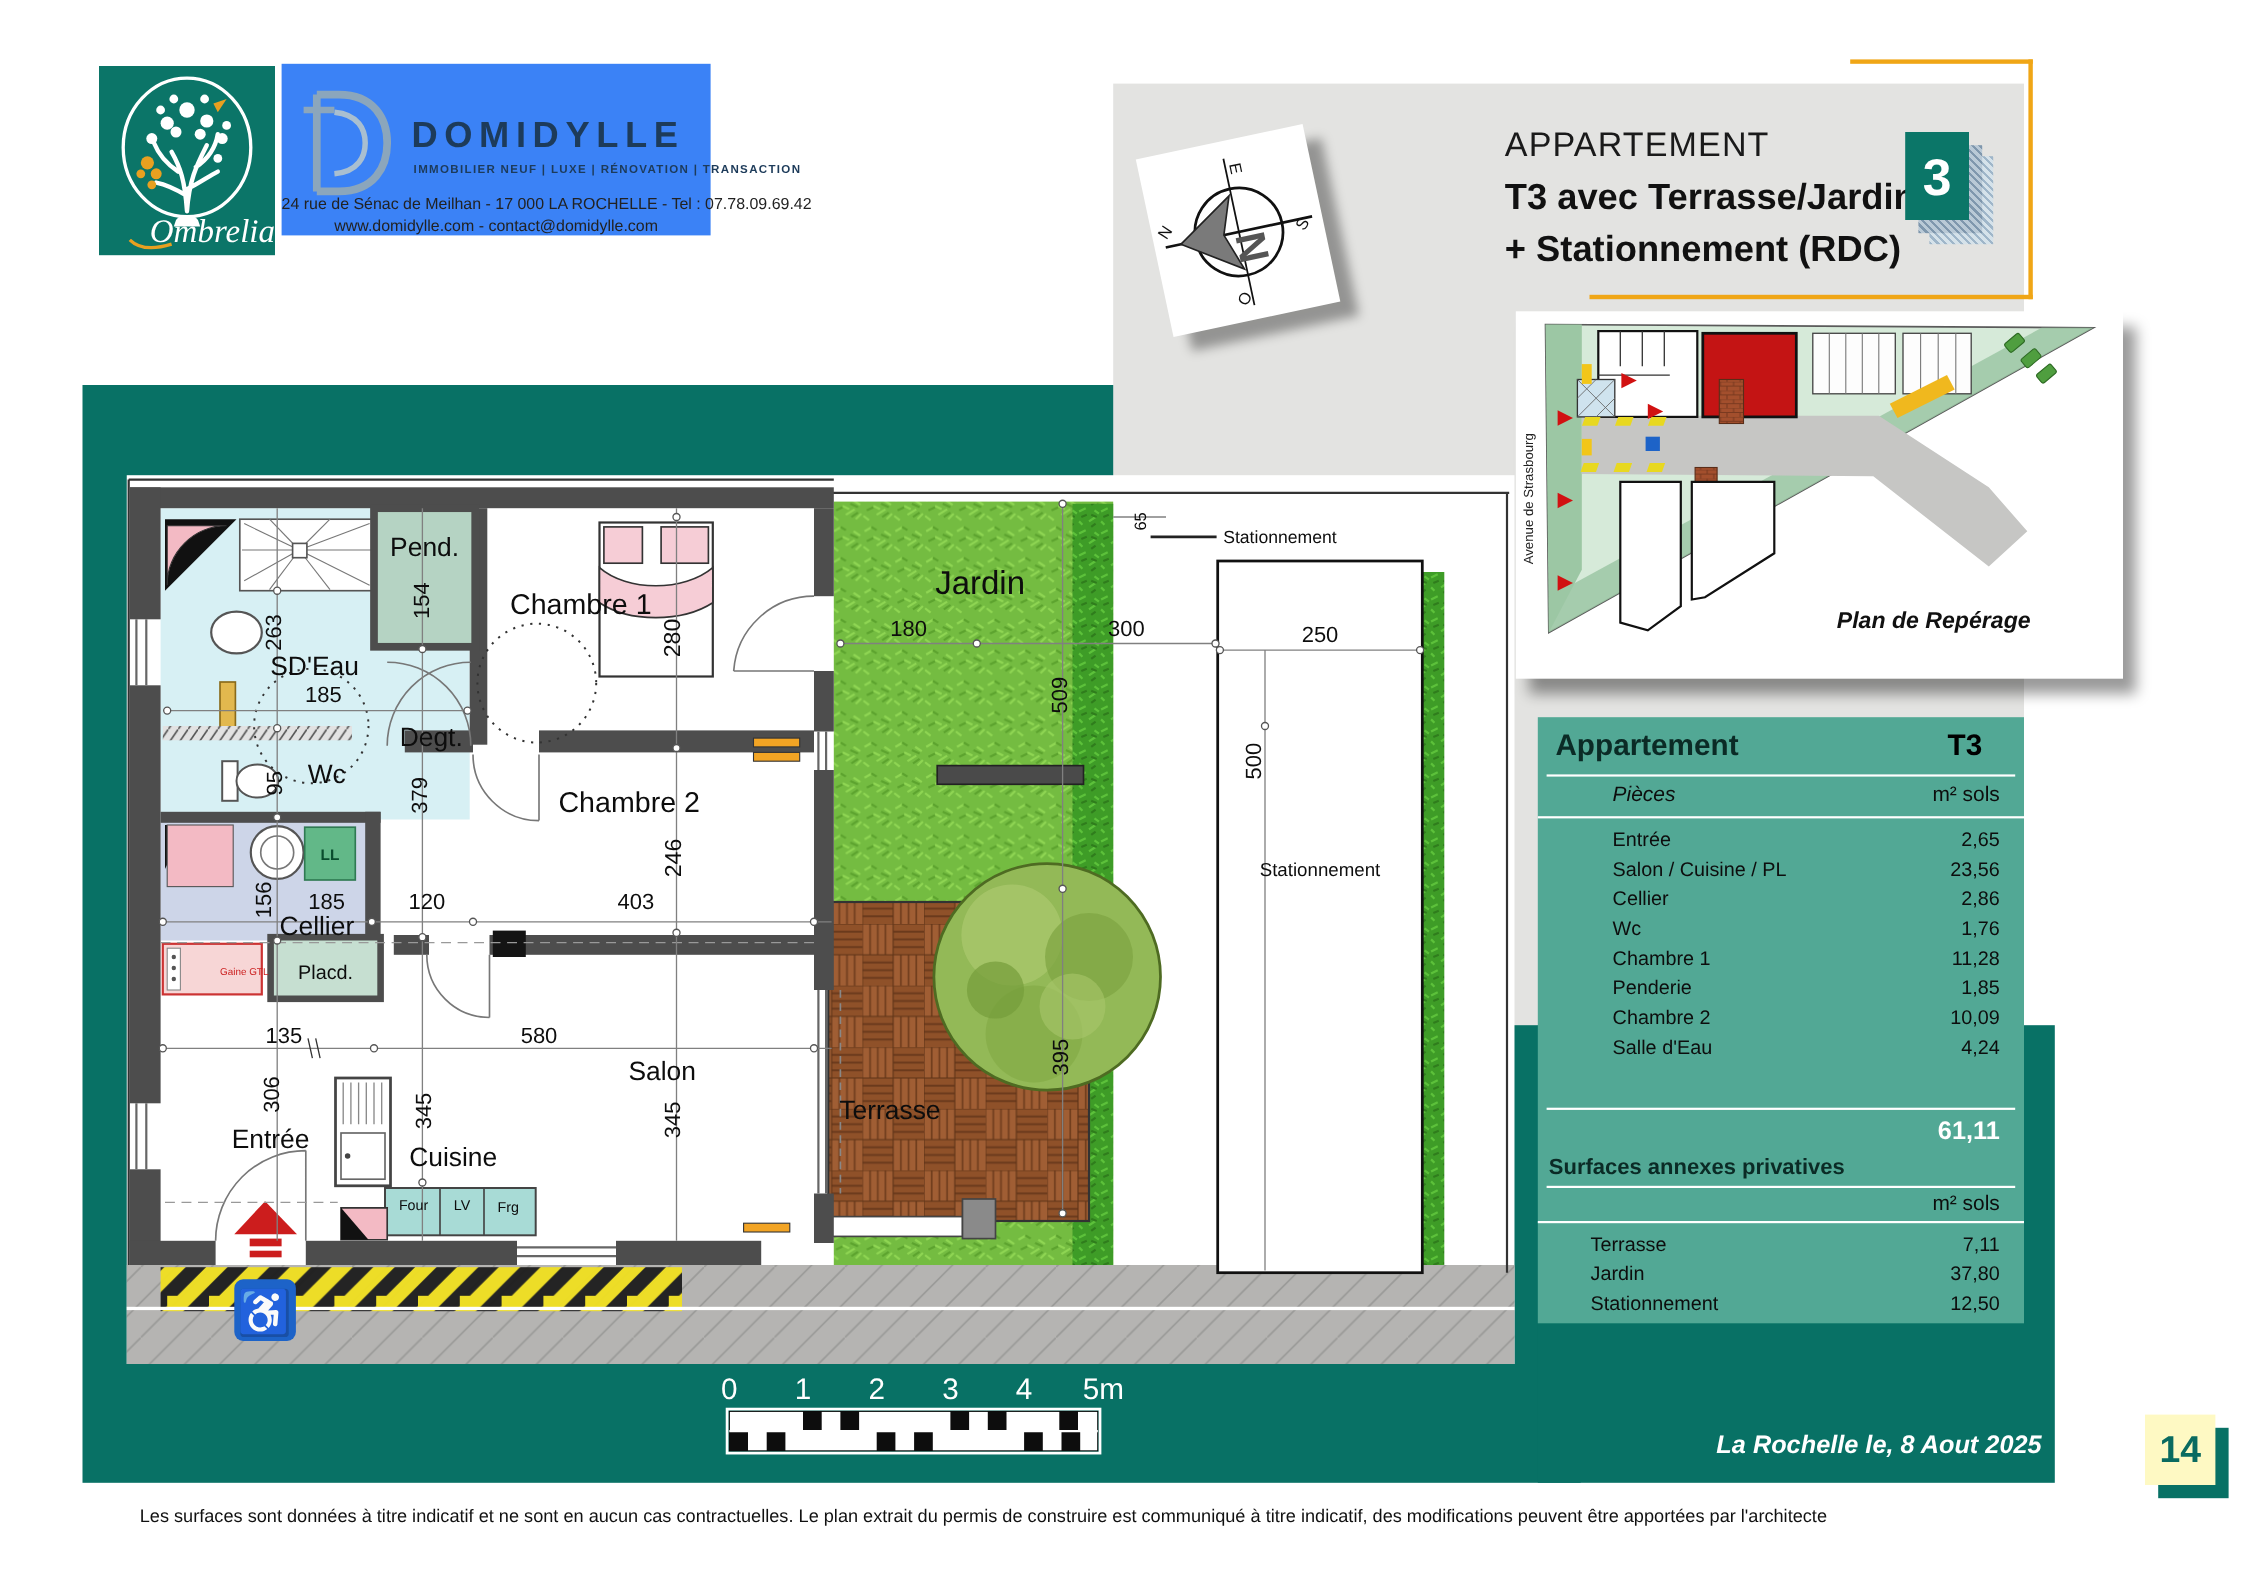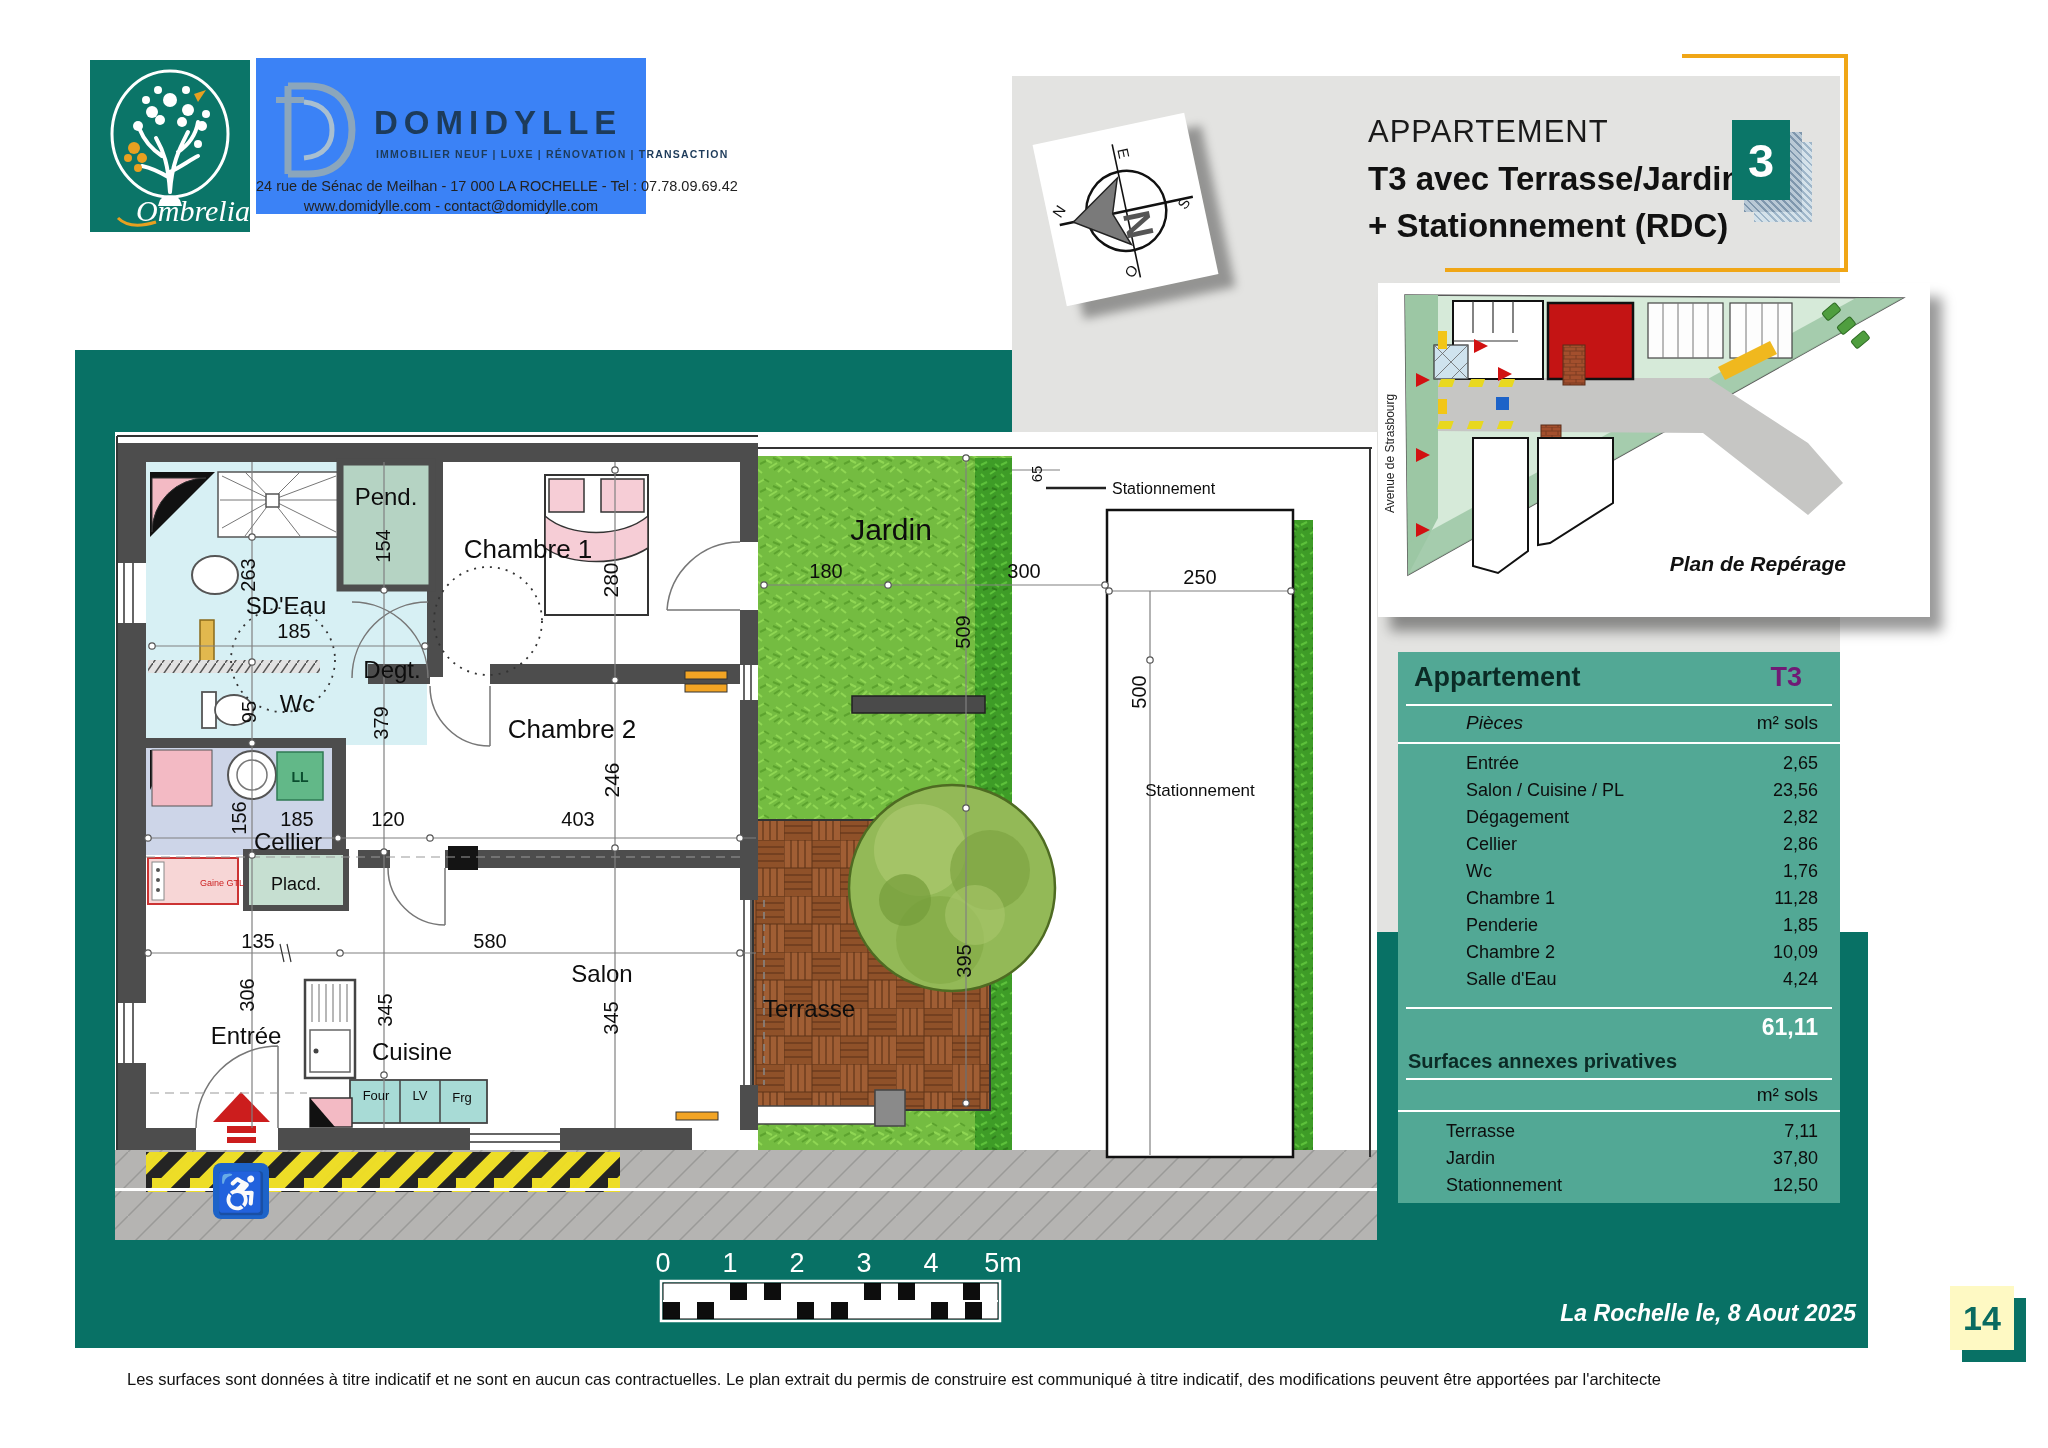--- a/index.html
+++ b/index.html
@@ -462,43 +462,39 @@
         <rect x="965" y="1301" width="17" height="18"></rect>
     </g>
     <rect x="663" y="1283" width="335" height="36" fill="none" stroke="#000" stroke-width="1"></rect>
     <rect x="661" y="1281" width="339" height="40" fill="none" stroke="#fff" stroke-width="2.5"></rect>
     <line x1="663" y1="1301" x2="998" y2="1301" stroke="#fff" stroke-width="2"></line>
   </svg>
 
   <div class="abs" style="left:1398px;top:652px;width:442px;height:551px;background:#52a895;">
     <div class="abs" style="left:0;top:8px;width:100%;height:40px;">
       <span class="lbl" style="left:16px;top:2px;font-size:27px;font-weight:bold;color:#0b2b26;">Appartement</span>
-      <span class="lbl" style="right:38px;top:2px;font-size:27px;font-weight:bold;color:#701a75;margin-left:36px;">T3</span>
+      <span class="lbl" style="right:38px;top:2px;font-size:27px;font-weight:bold;color:#000000;margin-left:36px;">T3</span>
     </div>
     <div class="abs" style="left:8px;top:52px;width:426px;height:2px;background:#fff;"></div>
     <div class="abs" style="left:0;top:58px;width:100%;height:28px;">
       <span class="lbl" style="left:68px;top:2px;font-size:19px;color:#0d0d0d;font-style:italic;">Pièces</span>
       <span class="lbl" style="right:22px;top:2px;font-size:19px;color:#0d0d0d;">m² sols</span>
     </div>
     <div class="abs" style="left:0;top:90px;width:442px;height:2px;background:#fff;"></div>
 
     <div class="abs" style="left:0;top:98px;width:100%;">
       <div class="tbl-row">
           <span>Entrée</span>
           <span>2,65</span>
         </div>
       <div class="tbl-row">
           <span>Salon / Cuisine / PL</span>
           <span>23,56</span>
         </div>
       <div class="tbl-row">
-          <span>Dégagement</span>
-          <span>2,82</span>
-        </div>
-      <div class="tbl-row">
           <span>Cellier</span>
           <span>2,86</span>
         </div>
       <div class="tbl-row">
           <span>Wc</span>
           <span>1,76</span>
         </div>
       <div class="tbl-row">
           <span>Chambre 1</span>
           <span>11,28</span>

